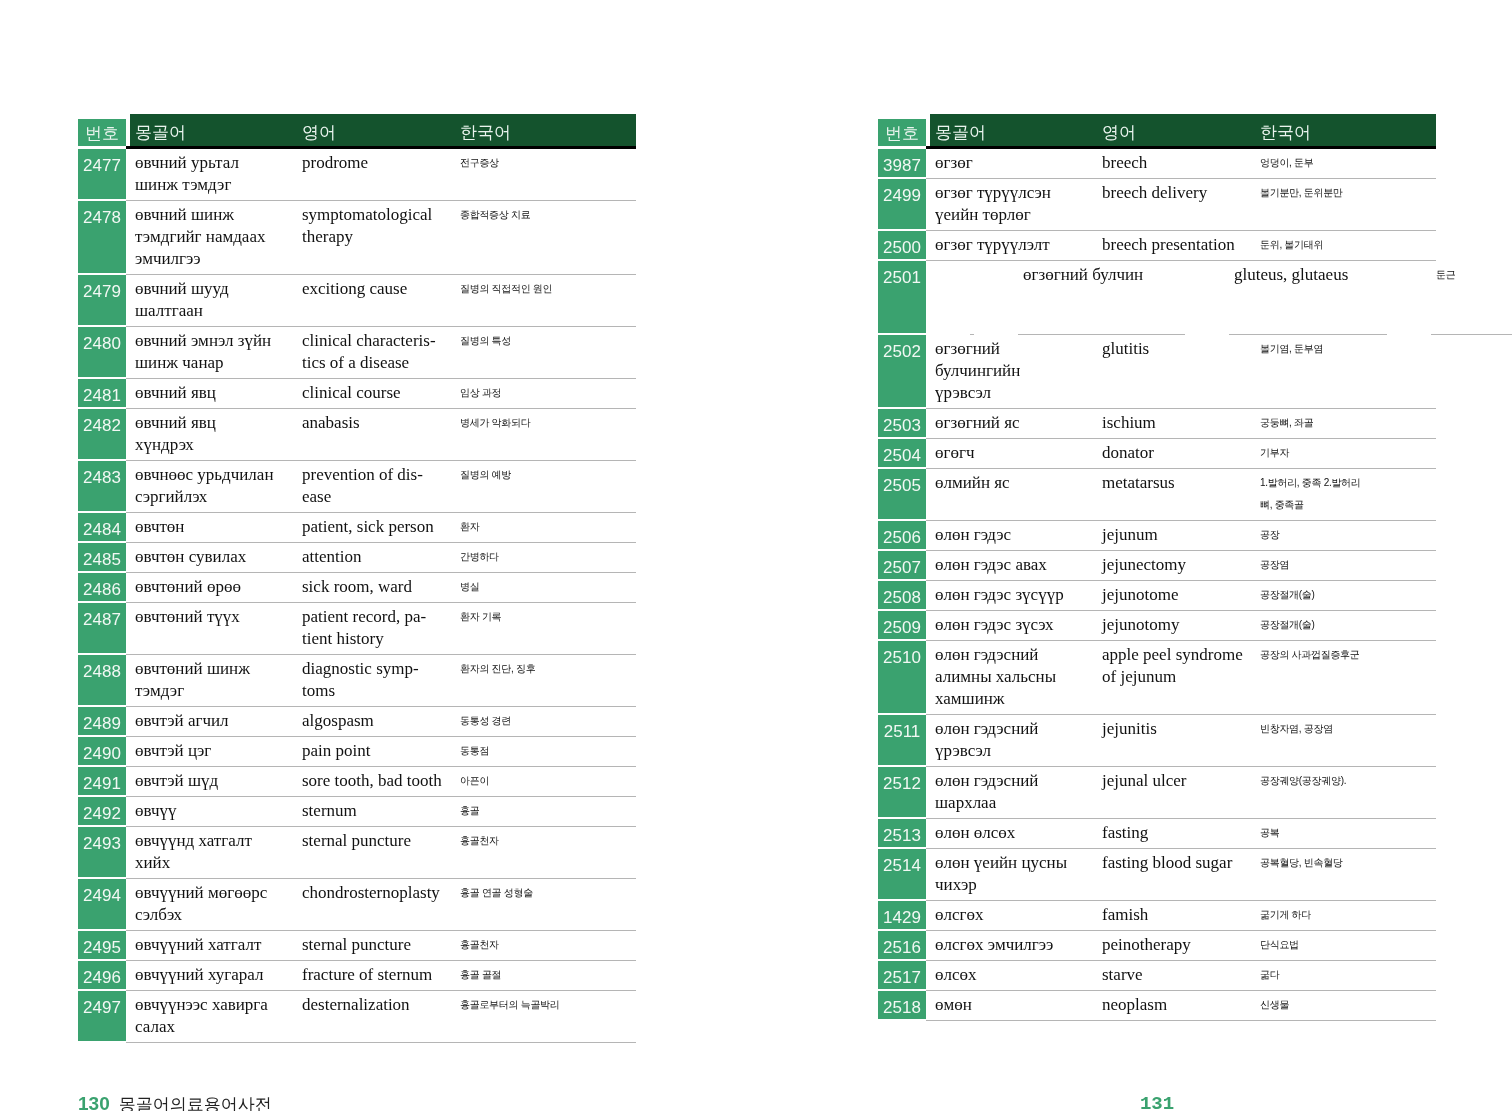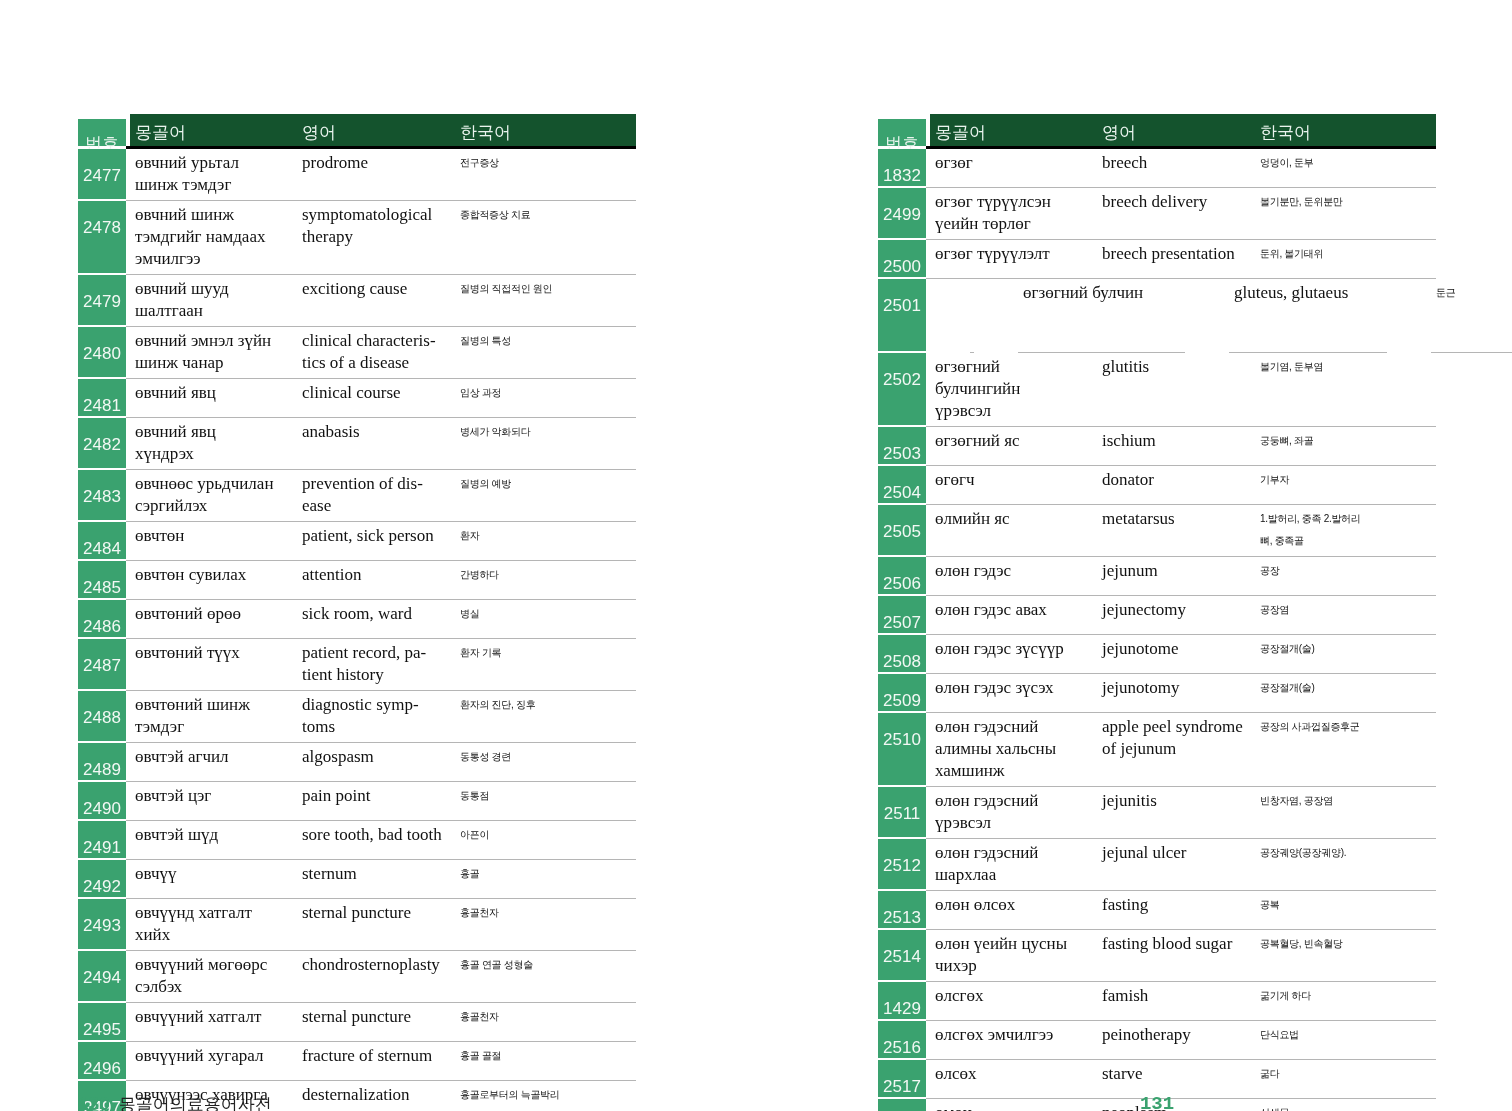--- a/index.html
+++ b/index.html
@@ -21,42 +21,42 @@
 
   
   .th-num {
     background: #3AA26F;
     color: #EAF4EE;
     font-size: 17px;
     height: 27px;
     align-self: end;
     margin-bottom: 3px;
     text-align: center;
-    padding-top: 13px;
+    padding-top: 3px;
   }
   .th-gap {
     background: #ffffff;
     border-bottom: 3px solid #000000;
   }
   .th-cell {
     background: #14532d;
     color: #EAF4EE;
     font-size: 17px;
     height: 35px;
     padding: 7px 0 0 5px;
     border-bottom: 3px solid #000000;
   }
 
   
   .num {
     background: #3AA26F;
     color: #F2F8F4;
     font-size: 17px;
     text-align: center;
-    padding-top: 17px;
+    padding-top: 7px;
     border-bottom: 2px solid #ffffff;
   }
   .gapcol {
     background: #ffffff;
     border-bottom: 1px solid #B5B5B5;
   }
   .cell {
     border-bottom: 1px solid #B5B5B5;
     padding: 3px 6px 4px 5px;
     white-space: pre-line;
@@ -274,21 +274,21 @@
 <div class="dict-table right">
   <div class="thead">
     <div class="th-num">번호</div>
     <div class="th-gap"></div>
     <div class="th-cell">몽골어</div>
     <div class="th-cell">영어</div>
     <div class="th-cell">한국어</div>
   </div>
   <div>
       <div class="trow">
-        <div class="num">1832</div>
+        <div class="num">3987</div>
         <div class="gapcol"></div>
         <div class="cell mn">өгзөг</div>
         <div class="cell en">breech</div>
         <div class="cell ko">엉덩이, 둔부</div>
       </div>
       <div class="trow">
         <div class="num">2499</div>
         <div class="gapcol"></div>
         <div class="cell mn">өгзөг түрүүлсэн
 үеийн төрлөг</div>

